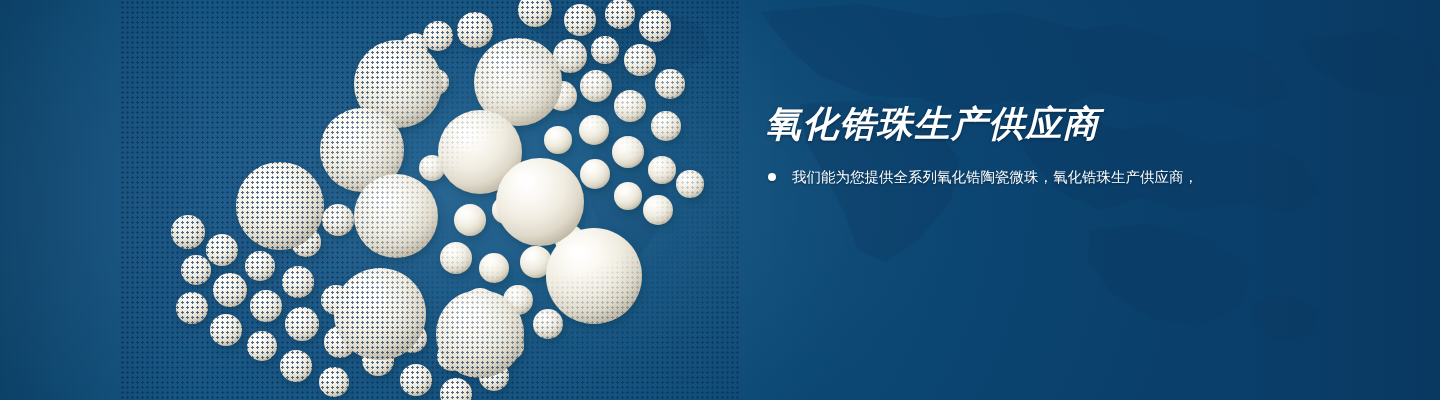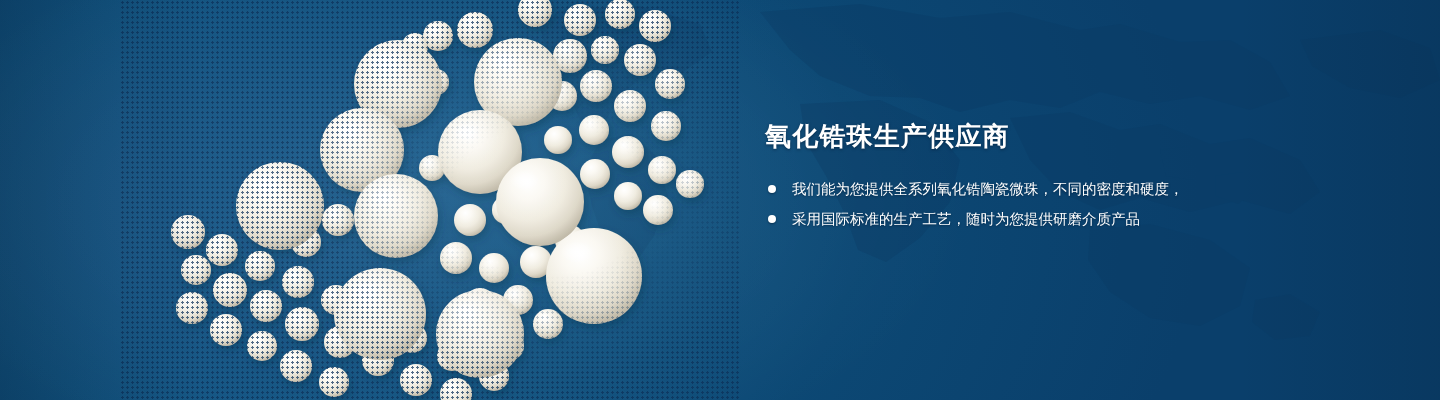--- a/index.html
+++ b/index.html
@@ -21,23 +21,24 @@
     mask-image:radial-gradient(ellipse 330px 250px at 430px 200px, transparent 30%, #000 72%, #000 100%);
     opacity:.72;
   }
   .vignette{
     position:absolute;inset:0;
     background:radial-gradient(ellipse 1000px 520px at 430px 200px, rgba(255,255,255,.06) 0%, rgba(255,255,255,0) 55%),
                linear-gradient(to right, rgba(4,28,52,.30) 0%, rgba(4,28,52,0) 14%, rgba(4,28,52,0) 86%, rgba(4,28,52,.18) 100%);
   }
   .content{position:absolute;left:765px;top:104px;width:620px;}
   .title{
-    color:#ffffff;font-size:26px;font-weight:700;letter-spacing:1.2px;
-    line-height:40px;margin:12px 0 22px 0;white-space:nowrap;
+    color:#ffffff;font-size:36px;font-weight:700;letter-spacing:1.2px;
+    line-height:40px;margin:0 0 22px 0;white-space:nowrap;
     text-shadow:0 1px 3px rgba(2,22,44,.55);
+    font-style:italic;
   }
   .bullets{list-style:none;margin:0;padding:0;}
   .bullet{position:relative;padding-left:27px;margin-bottom:7px;}
   .dot{
     position:absolute;left:3px;top:7px;width:8px;height:8px;border-radius:50%;
     background:#ffffff;box-shadow:0 1px 2px rgba(2,22,44,.5);
   }
   .btext{
     color:#ffffff;font-size:14.5px;line-height:23px;font-weight:400;
     text-shadow:0 1px 2px rgba(2,22,44,.5);
@@ -195,25 +196,19 @@
   <div class="halftone"></div>
   <div class="vignette"></div>
 
   <div class="content">
     <h1 class="title">氧化锆珠生产供应商</h1>
 
     <ul class="bullets">
       <li class="bullet">
         <span class="dot"></span>
         <span class="btext">
-          <span class="ln">我们能为您提供全系列氧化锆陶瓷微珠，不同的密度和硬度，</span>
-        </span>
-      </li>
-      <li class="bullet">
-        <span class="dot"></span>
-        <span class="btext">
-          <span class="ln">采用国际标准的生产工艺，随时为您提供研磨介质产品</span>
+          <span class="ln">我们能为您提供全系列氧化锆陶瓷微珠，氧化锆珠生产供应商，</span>
         </span>
       </li>
     </ul>
   </div>
 
 </div>
 
 </body></html>

